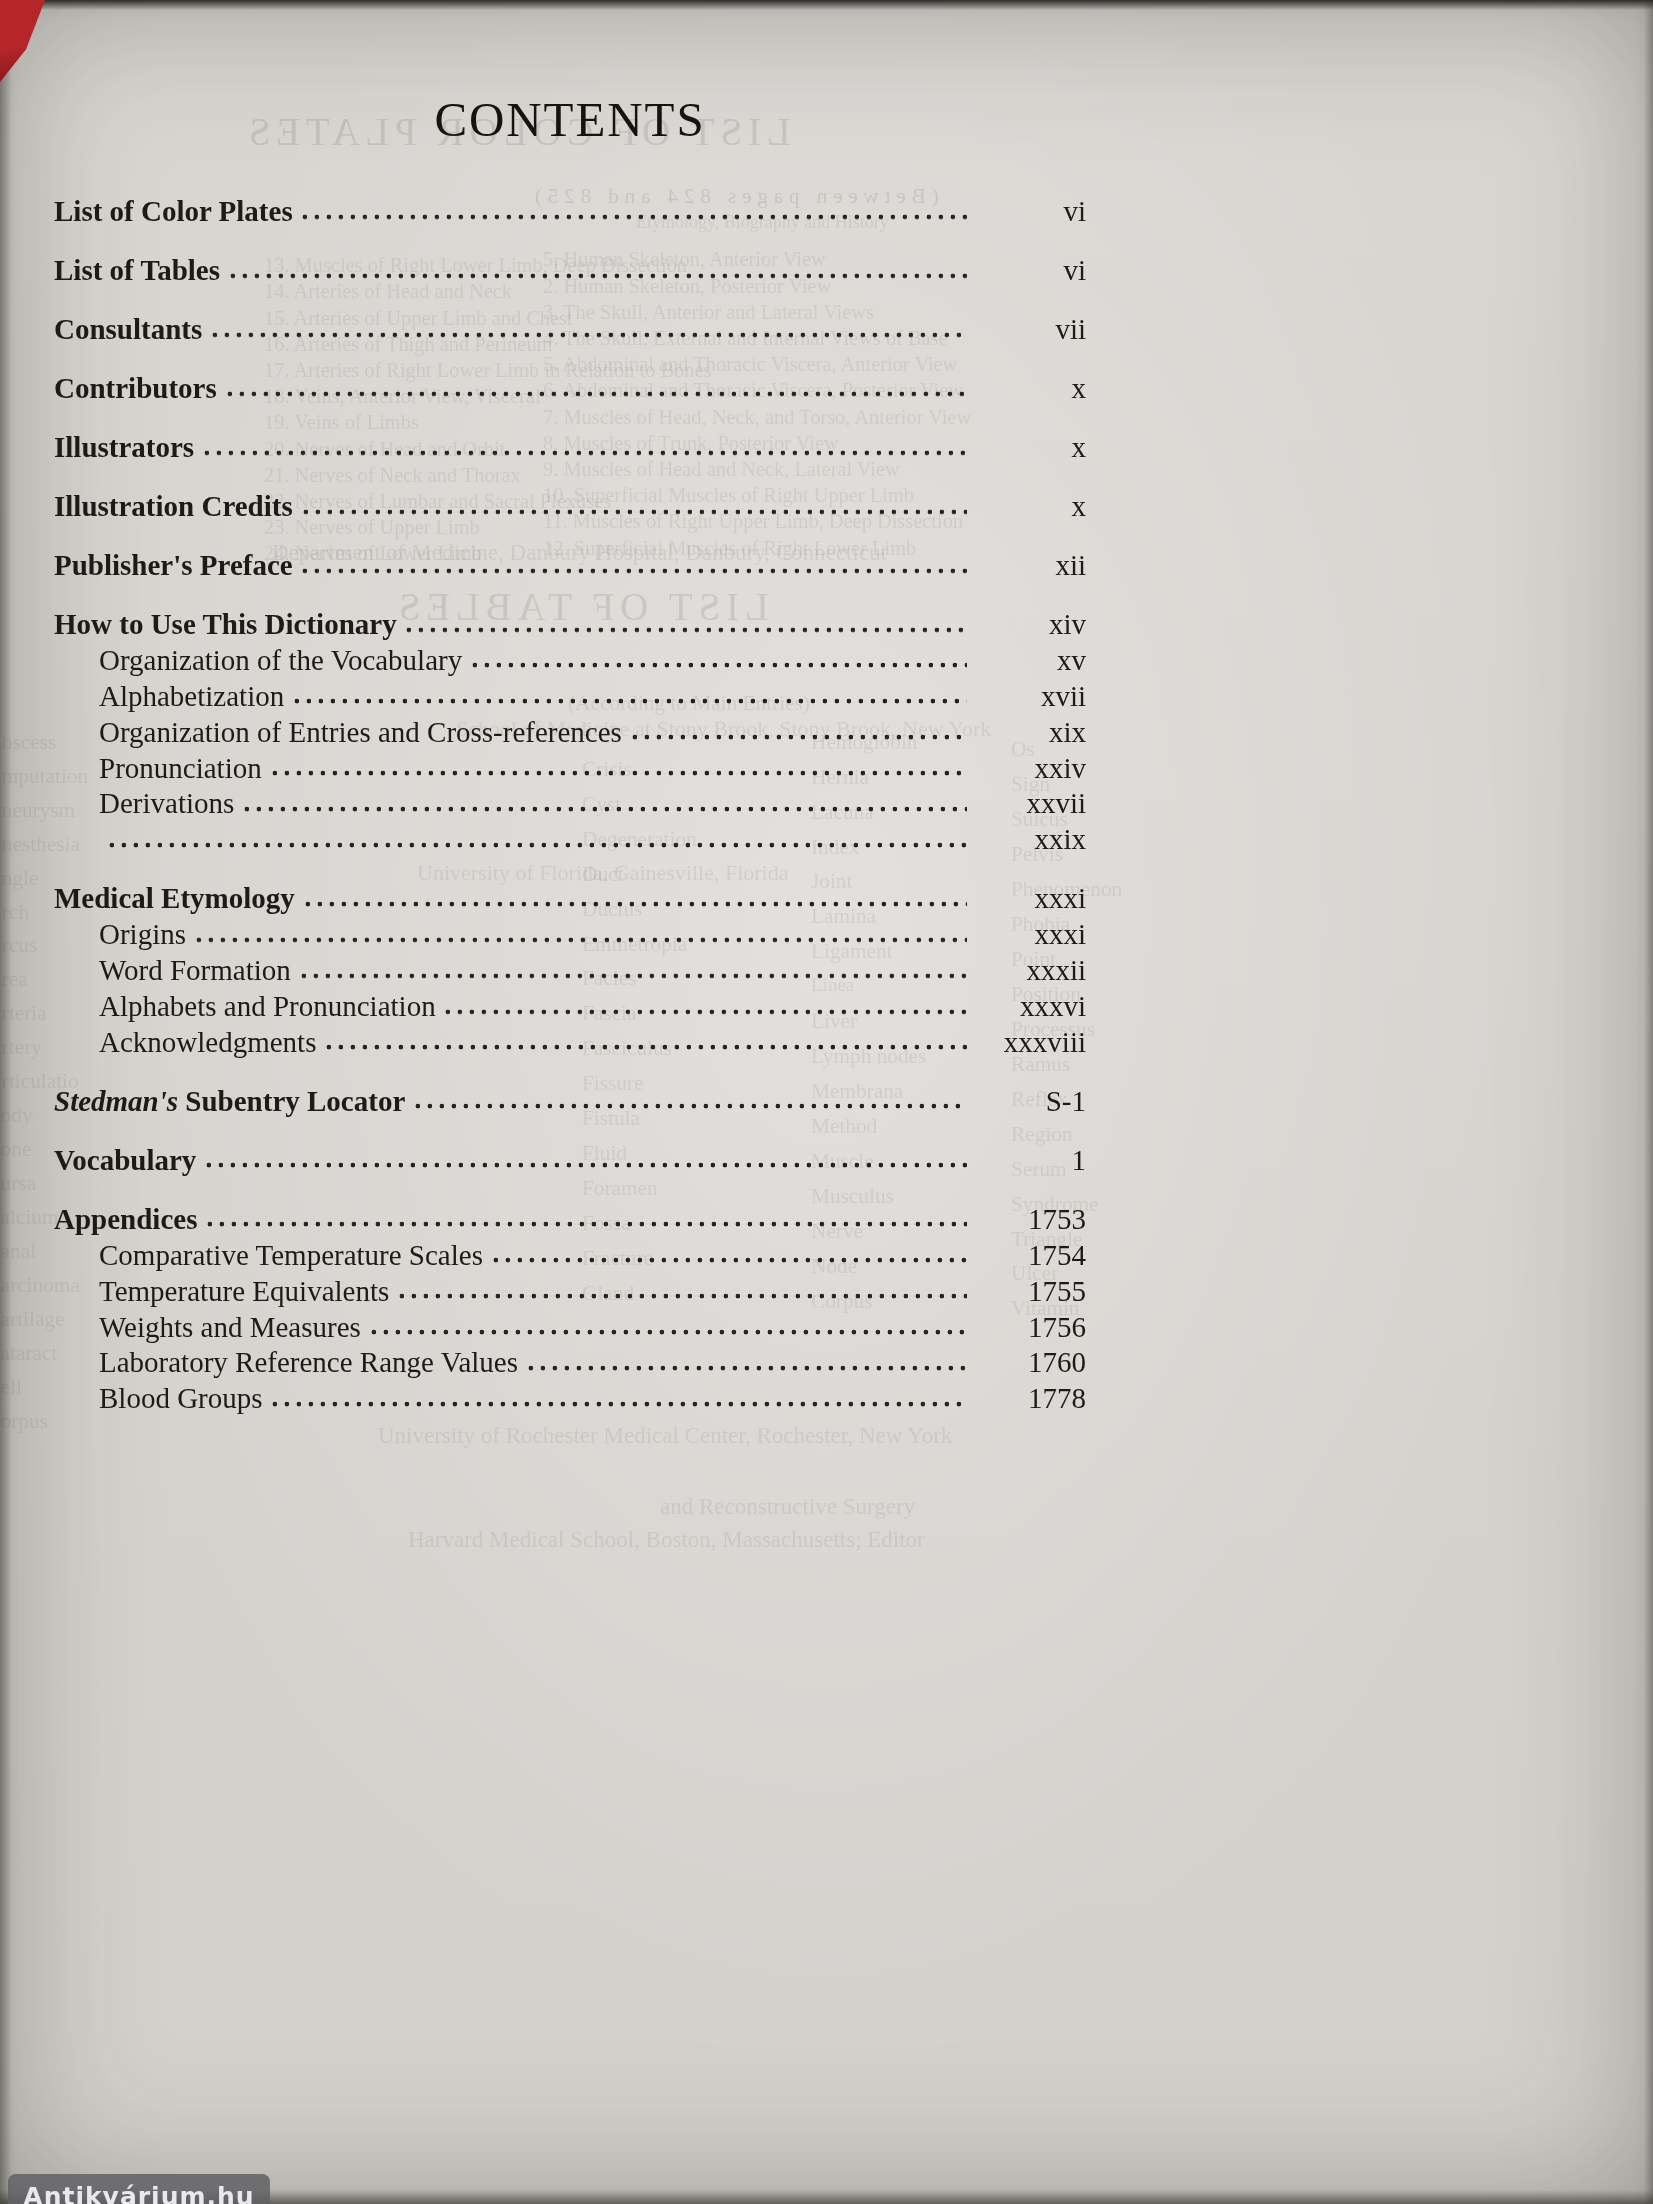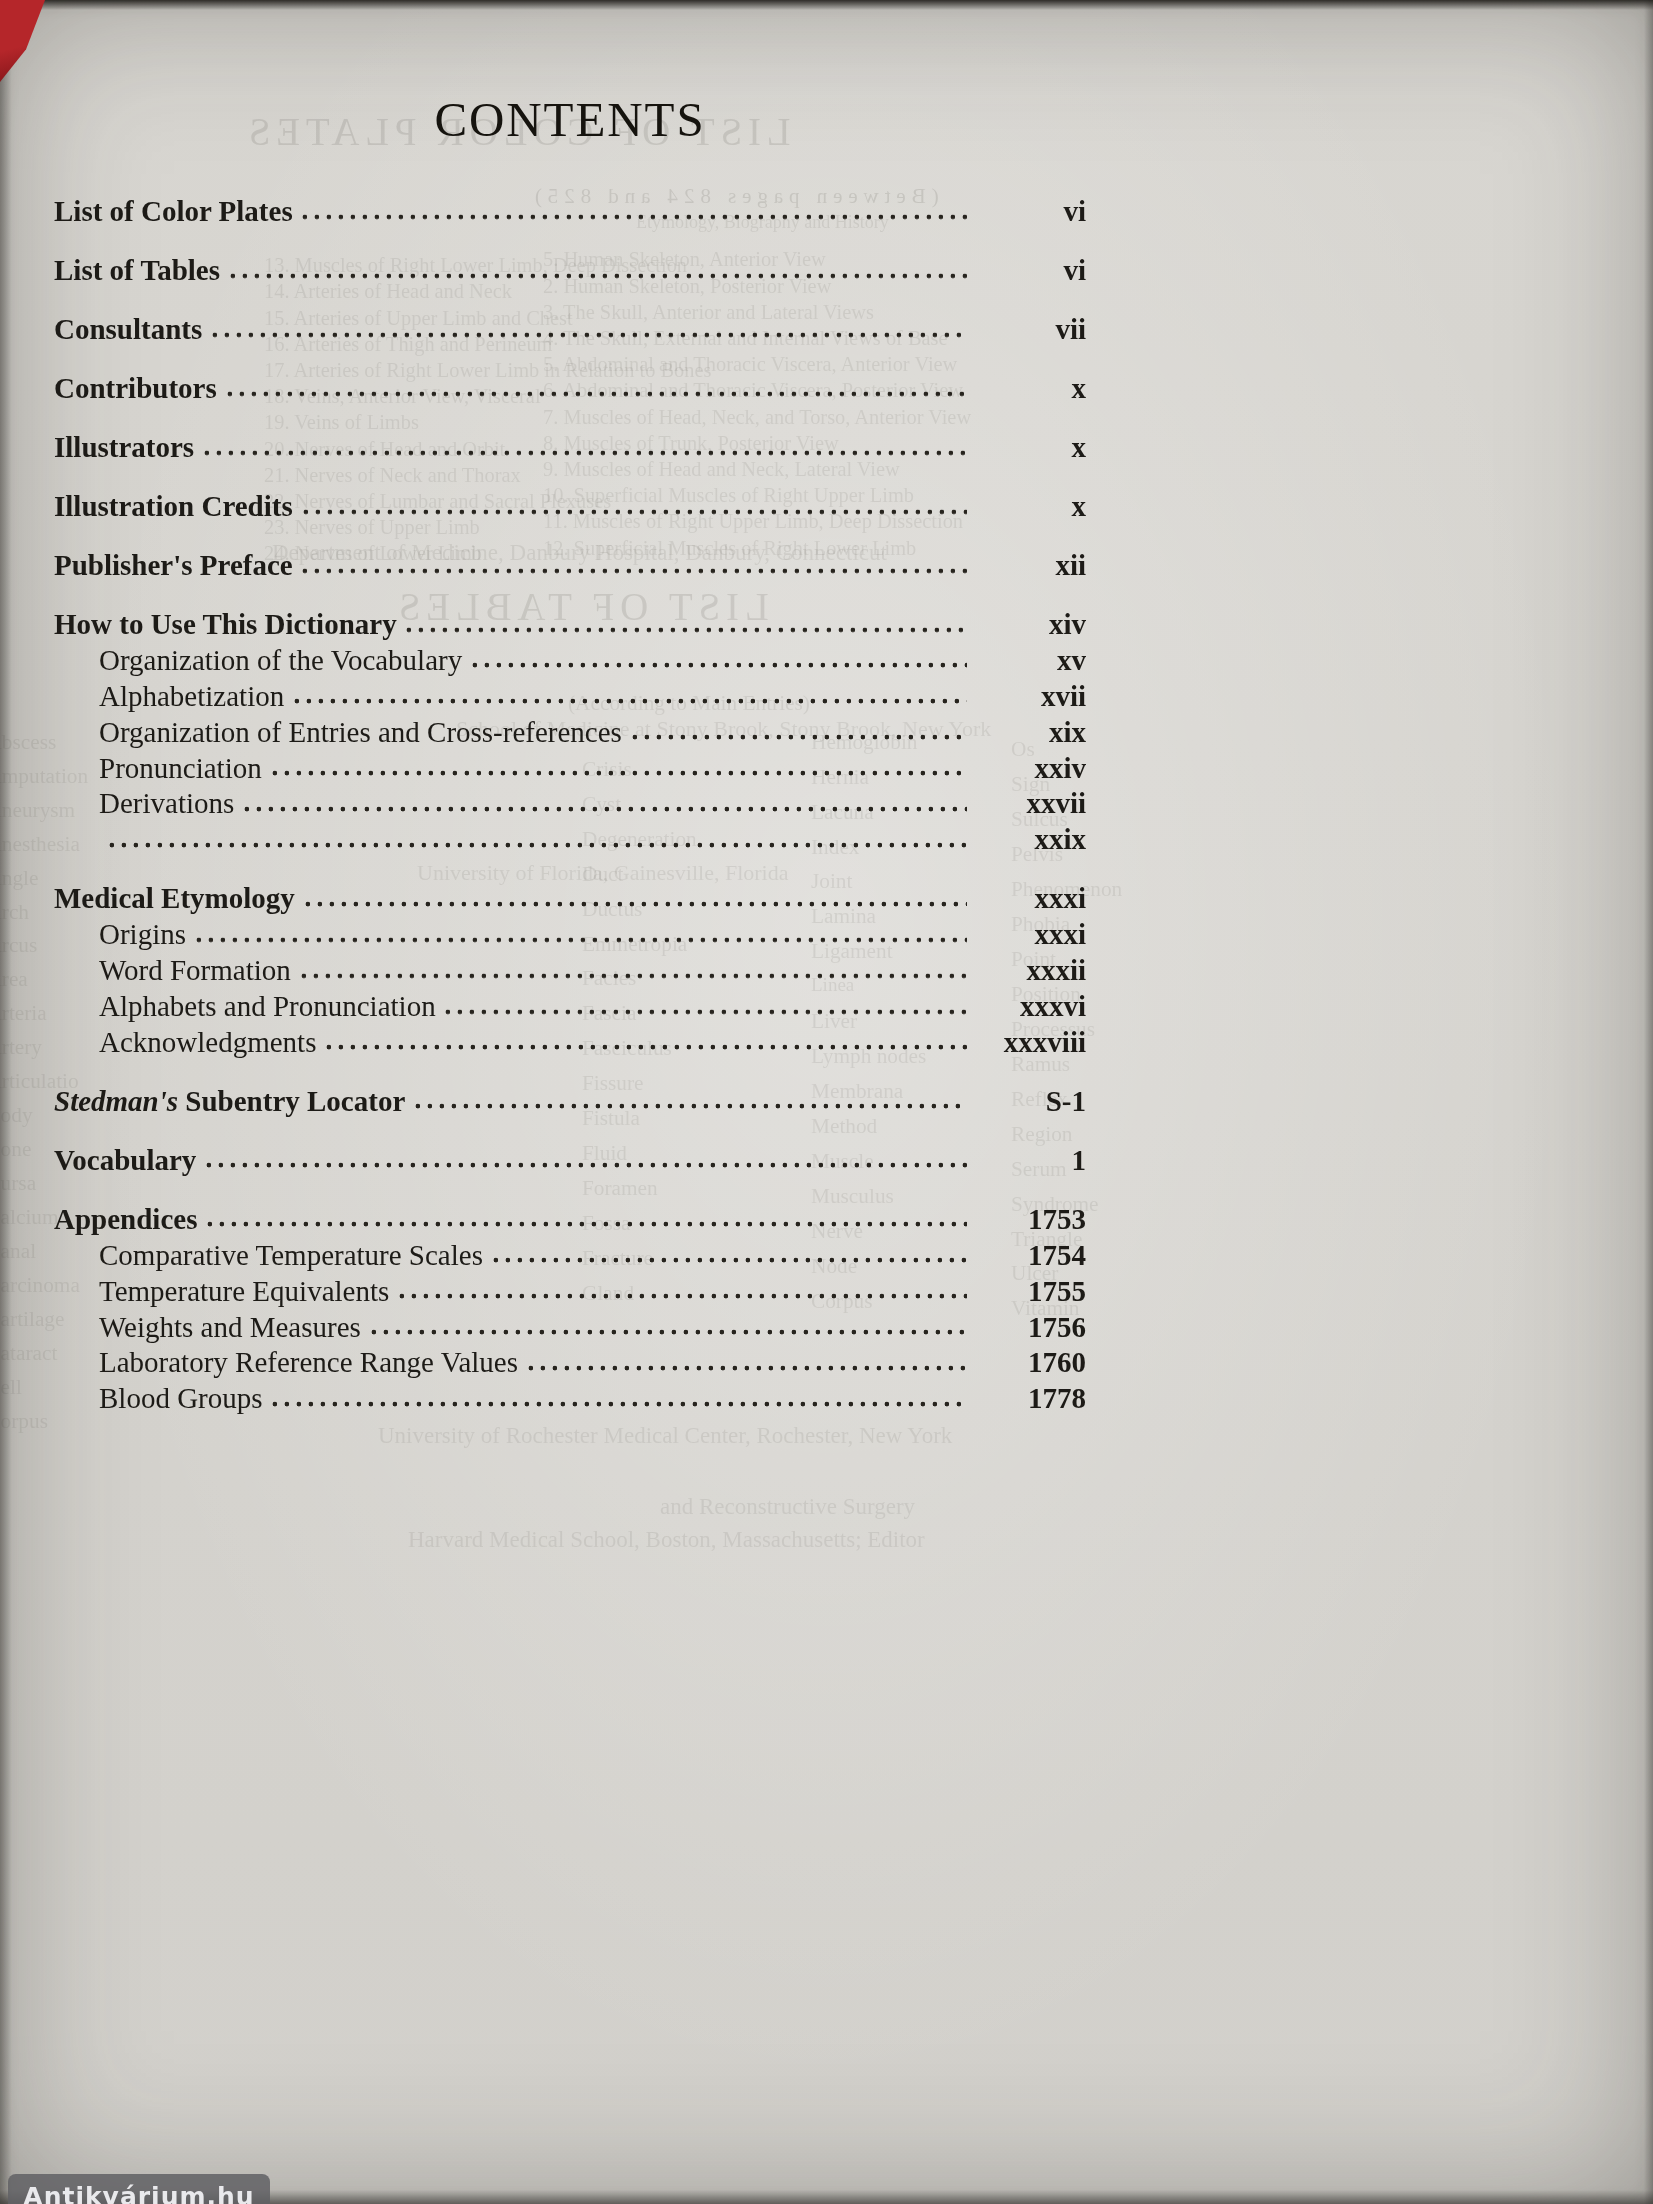--- a/index.html
+++ b/index.html
@@ -43,21 +43,21 @@
     color:#16140f; margin-bottom:47px; }
   #toc .row { display:flex; align-items:baseline; font-size:29px; line-height:33px; }
   #toc .row.major { margin-top:26px; font-weight:bold; }
   #toc .row.major:first-child { margin-top:0; }
   #toc .row.sub { margin-top:2.9px; padding-left:45px; font-weight:normal; }
   .label { white-space:nowrap; }
   .label i { font-style:italic; }
   .dots { flex:1; margin:0 9.7px 0 7.8px; height:9.7px; align-self:flex-end; position:relative; top:-6.8px;
     background-image:radial-gradient(circle at 4.9px 4.9px, #27241e 2px, rgba(0,0,0,0) 2.6px);
     background-size:12px 9.7px; background-repeat:repeat-x; }
-  .page { min-width:109px; text-align:right; font-weight:bold; white-space:nowrap; }
+  .page { min-width:109px; text-align:right; font-weight:normal; white-space:nowrap; }
 
   
   .watermark { position:absolute; left:7.8px; bottom:-13.6px; z-index:10;
     background:rgba(96,96,100,0.85); color:#e9e9ec; border-radius:7.8px;
     font-family:"DejaVu Sans","Liberation Sans",sans-serif; font-weight:bold;
     font-size:25px; padding:7.8px 15.5px; letter-spacing:1px; }
 </style>
 </head>
 <body>
 

